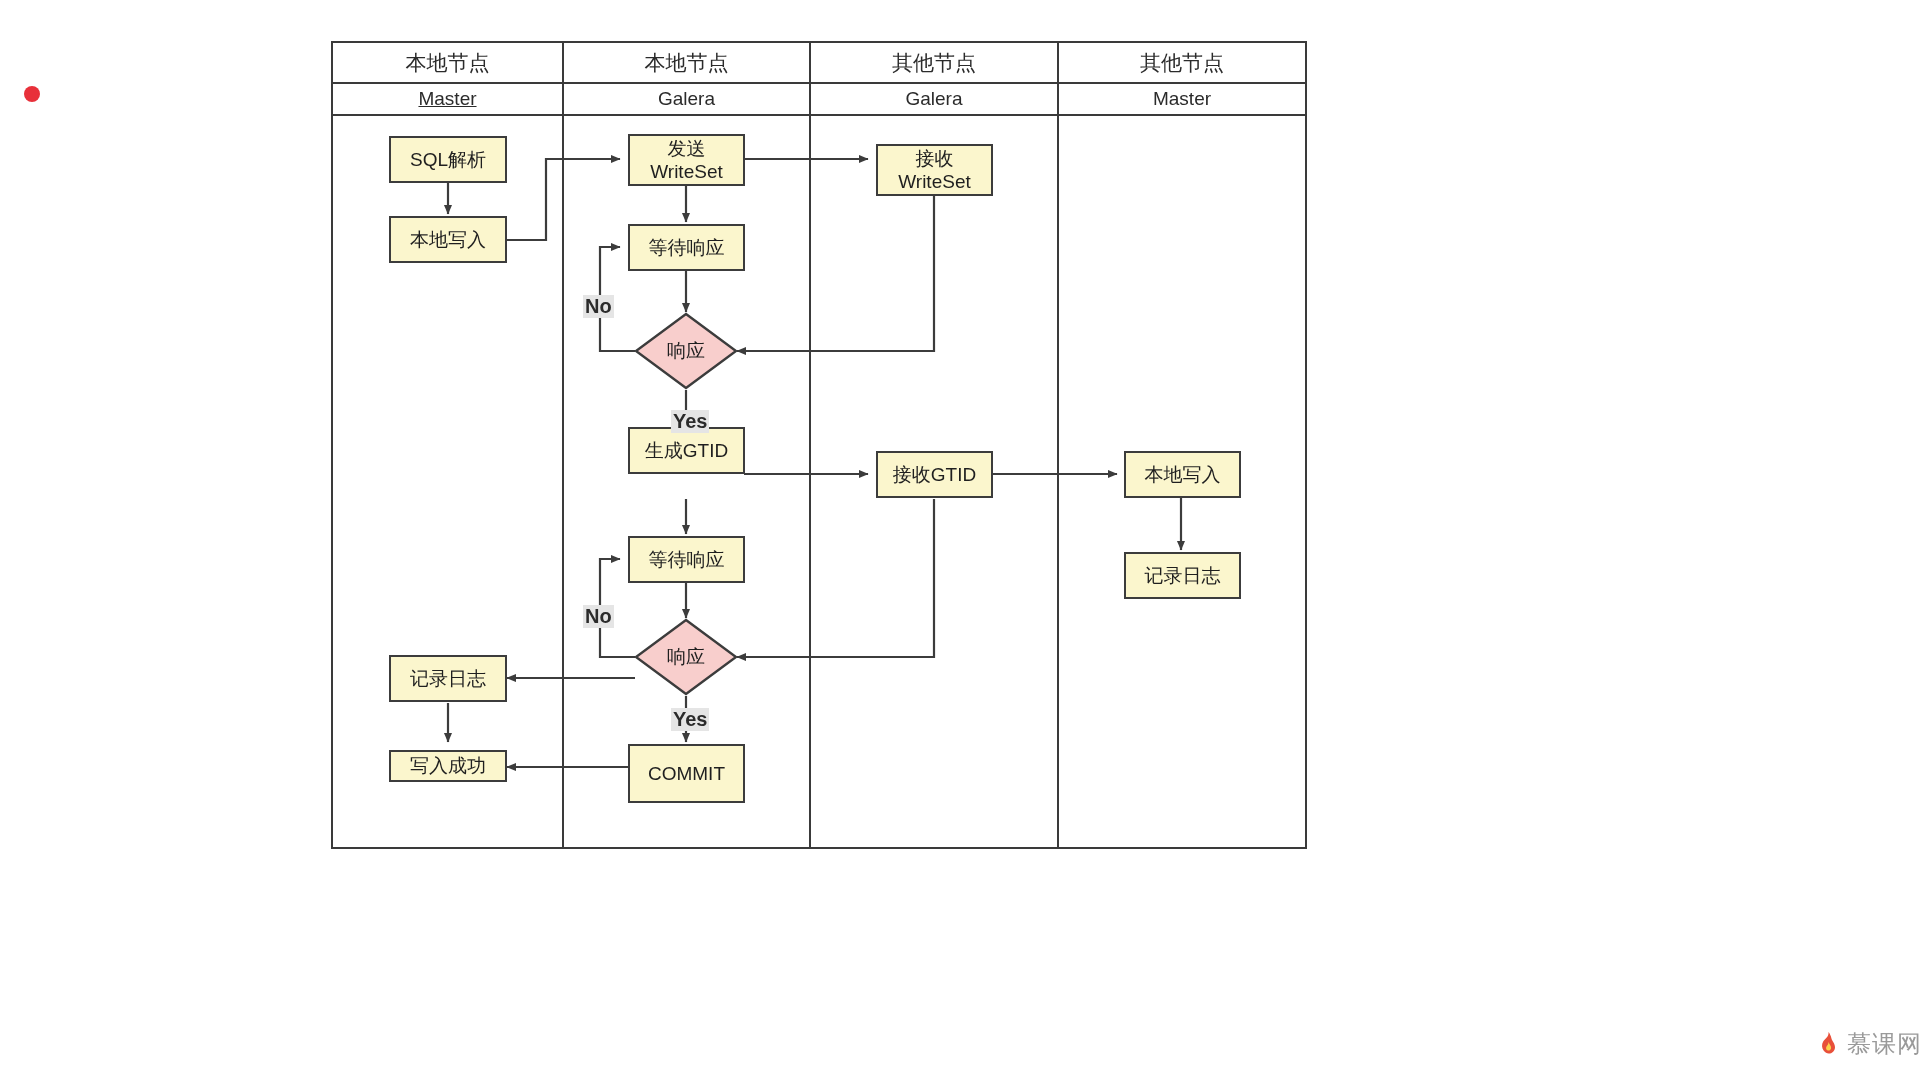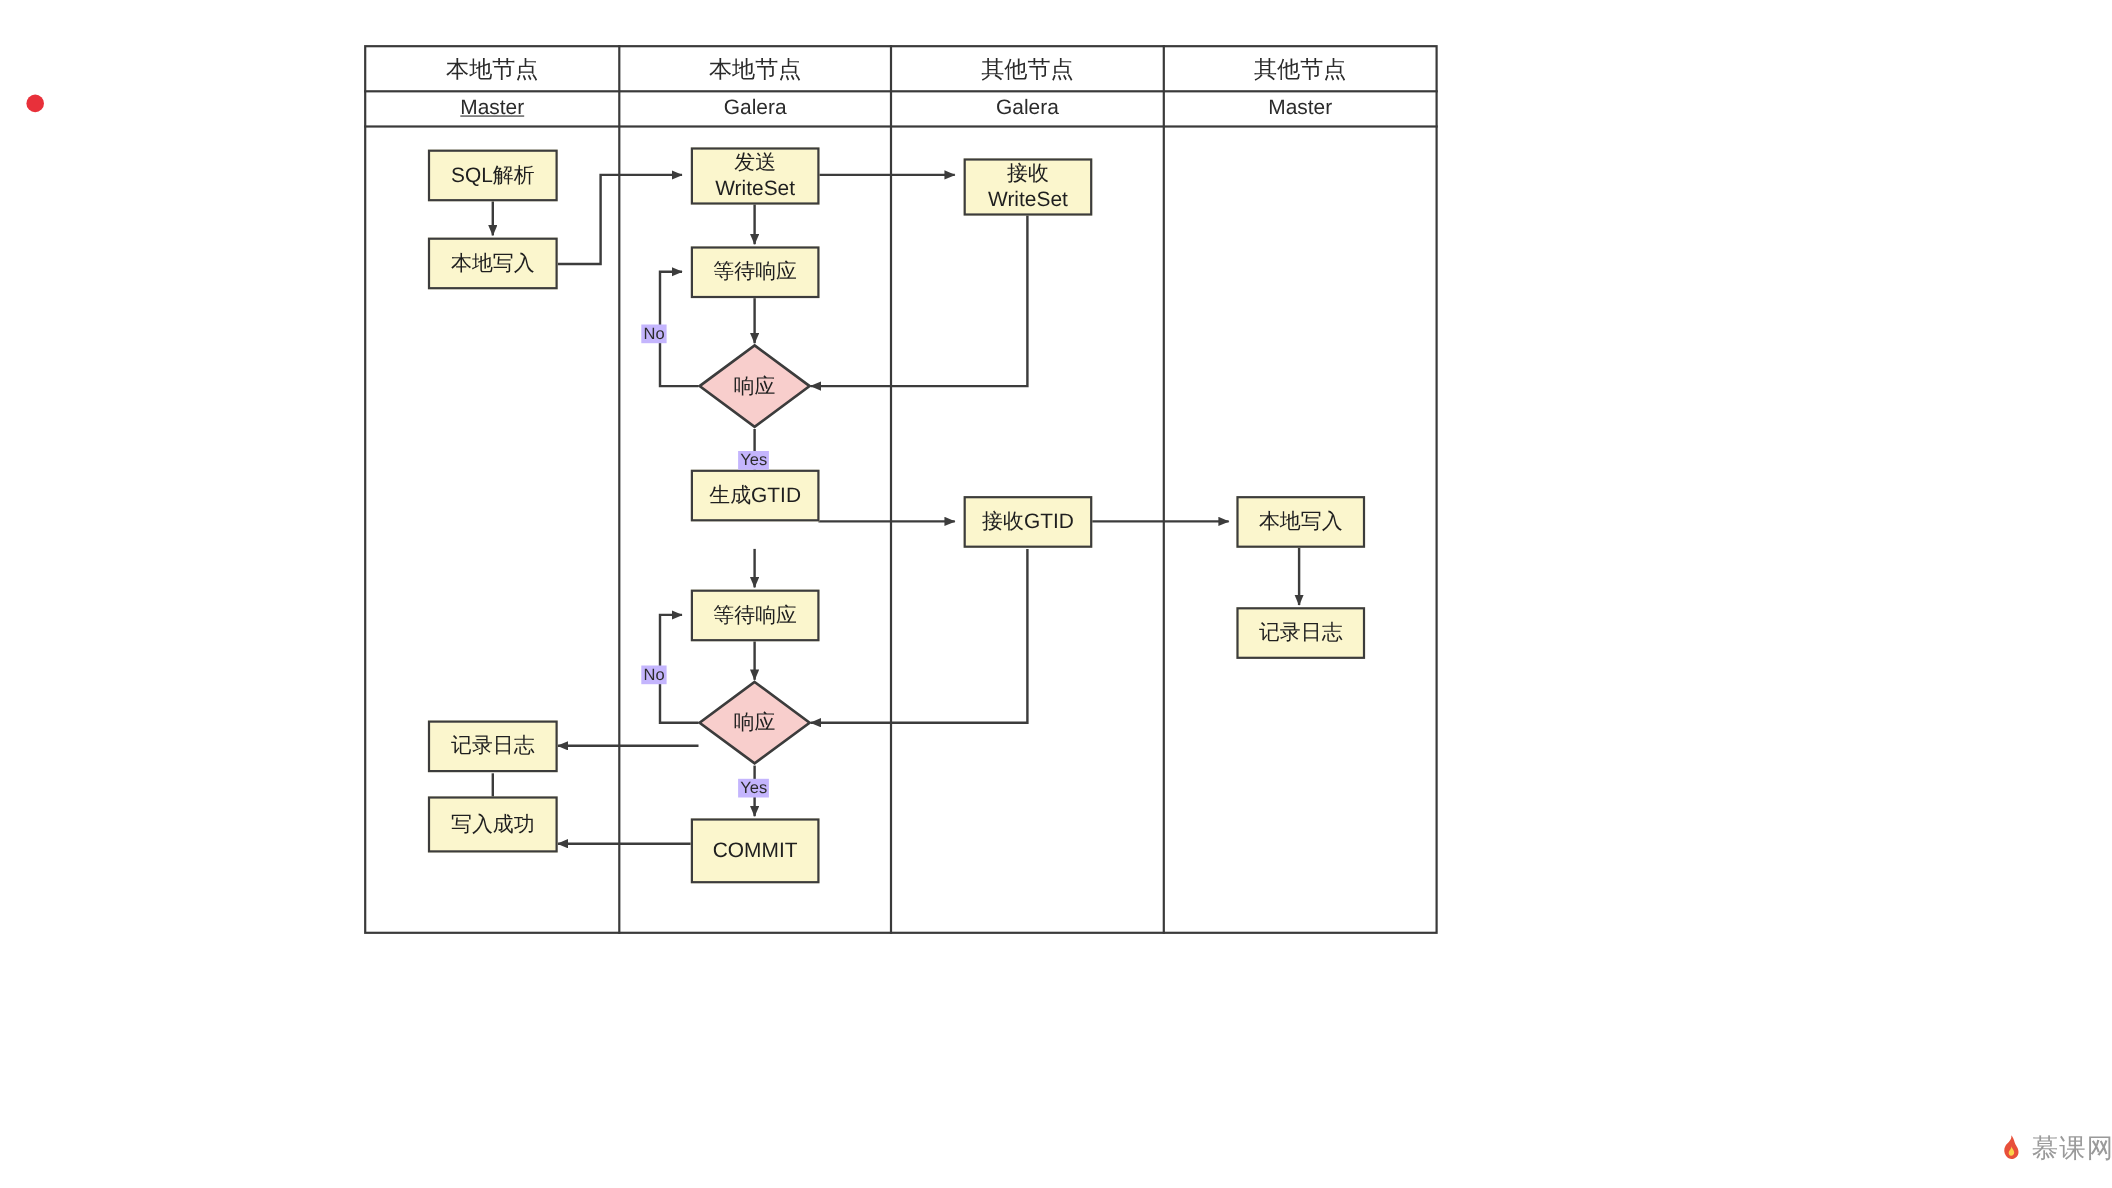--- a/index.html
+++ b/index.html
@@ -57,24 +57,25 @@
     font-size:19px;color:#1f1f1f;
     background:transparent;border:none;
   }
   .diamond .dshape{
     position:absolute;left:0;top:0;width:100%;height:100%;
   }
   .diamond .dlabel{position:relative;z-index:2;}
 
   .edge-label{
     position:absolute;
-    font-size:15px;color:#2b2b2b;
-    background:#c4b5fd;
+    font-size:20px;color:#2b2b2b;
+    background:#e5e5e5;
     padding:0 2px;
     white-space:nowrap;
+    font-weight:bold;
   }
 
   
   .wm{
     position:absolute;right:26px;bottom:20px;
     display:flex;align-items:center;gap:7px;
     color:#9a9a9a;font-size:24px;letter-spacing:1px;
   }
   .wm .flame{
     width:24px;height:26px;display:block;
@@ -156,21 +157,21 @@
 
     </g>
   </svg>
 
   <div class="node" style="left:361px;top:136px;width:118px;height:47px;">SQL解析</div>
 
   <div class="node" style="left:361px;top:216px;width:118px;height:47px;">本地写入</div>
 
   <div class="node" style="left:361px;top:655px;width:118px;height:47px;">记录日志</div>
 
-  <div class="node" style="left:361px;top:724px;width:118px;height:51px;">写入成功</div>
+  <div class="node" style="left:361px;top:750px;width:118px;height:32px;">写入成功</div>
 
   <div class="node" style="left:600px;top:134px;width:117px;height:52px;">发送
 WriteSet</div>
 
   <div class="node" style="left:600px;top:224px;width:117px;height:47px;">等待响应</div>
 
   <div class="diamond" style="left:606px;top:312px;width:104px;height:78px;">
     <svg class="dshape" viewBox="0 0 104 78" preserveAspectRatio="none">
       <polygon points="52,2 102,39 52,76 2,39" fill="#f8cecc" stroke="#3c3c3c" stroke-width="2.4"></polygon>
     </svg>

